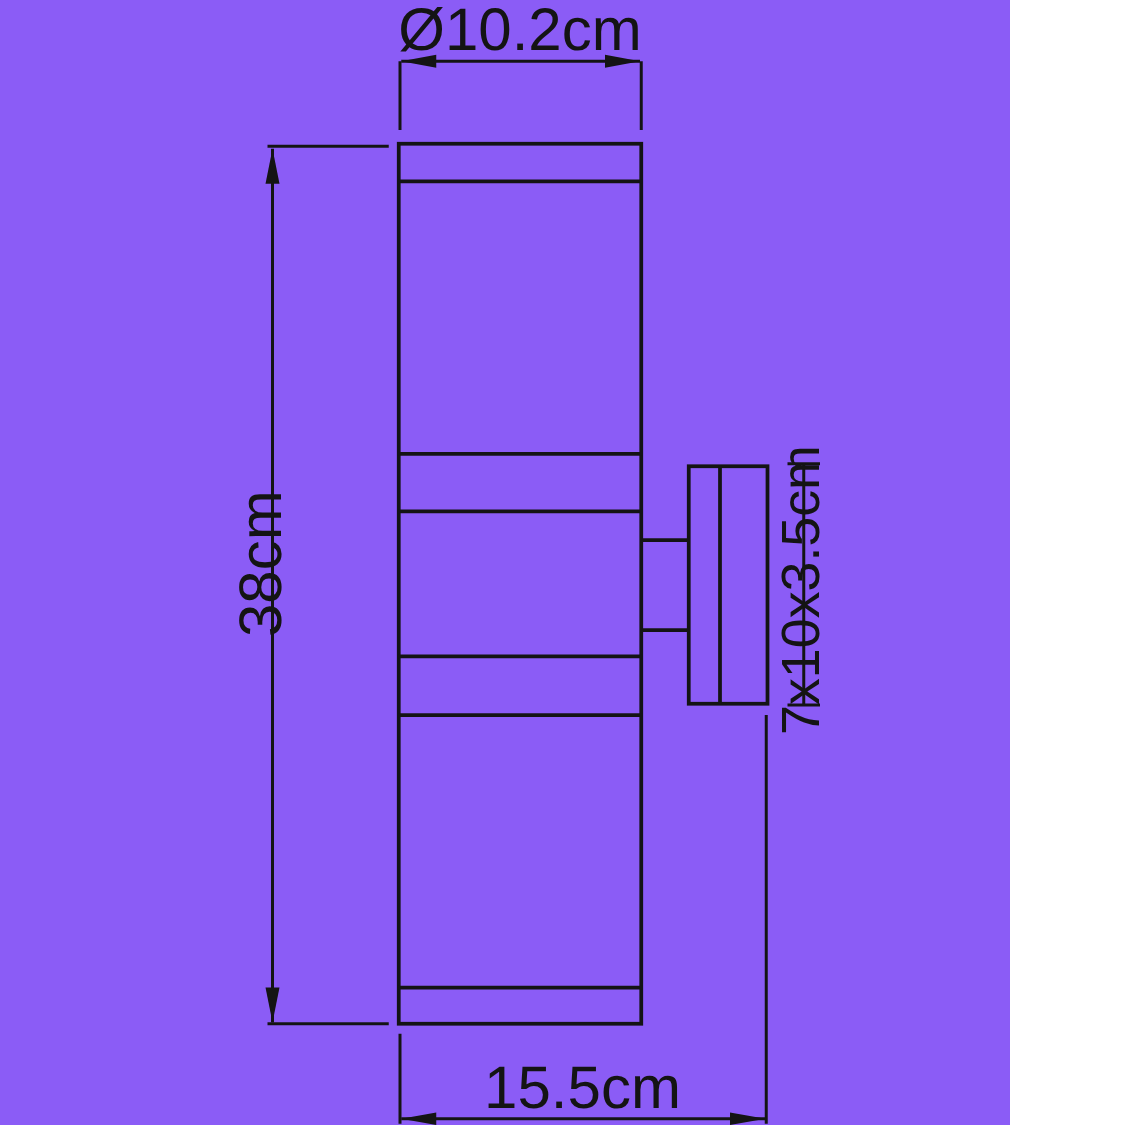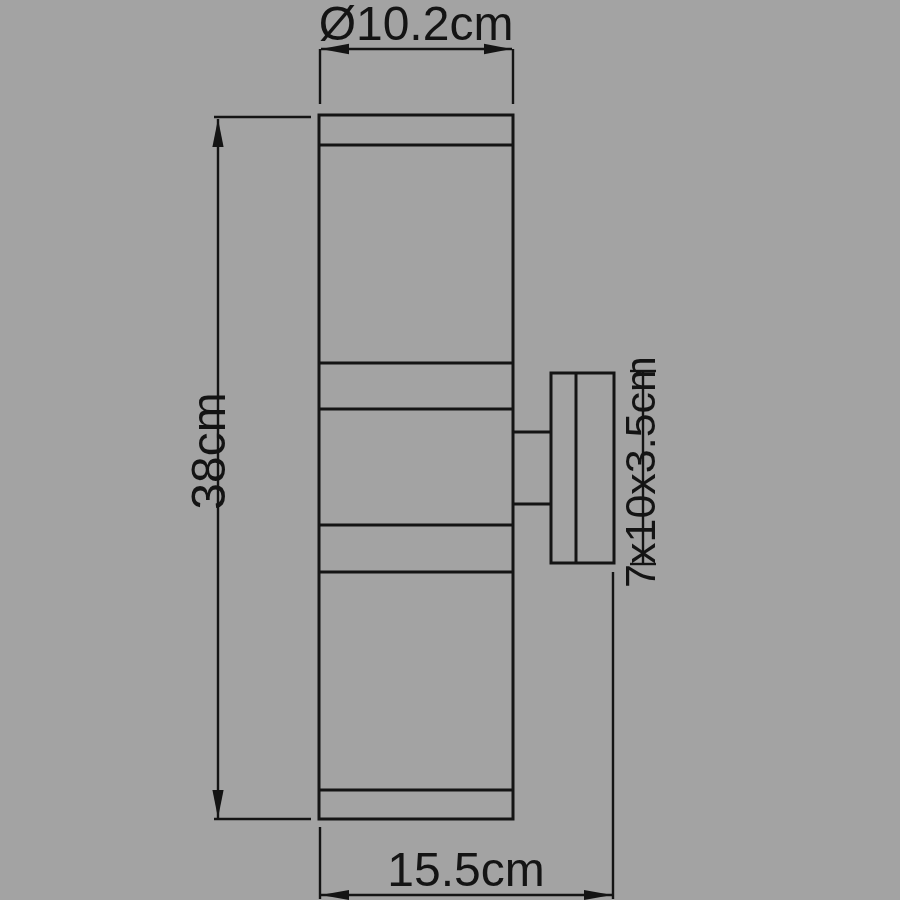--- a/index.html
+++ b/index.html
@@ -3,23 +3,23 @@
 <meta charset="utf-8">
 <style>
   html, body {
     margin: 0;
     padding: 0;
     background: #ffffff;
     font-family: "Liberation Sans", sans-serif;
   }
   .canvas {
     position: relative;
-    width: 900px;
+    width: 808px;
     height: 900px;
-    background: #a3a3a3;
+    background: #8b5cf6;
     overflow: hidden;
   }
   svg { display: block; }
   .obj {
     fill: none;
     stroke: var(--line, #141414);
     stroke-width: 3;
   }
   .dim {
     fill: none;

